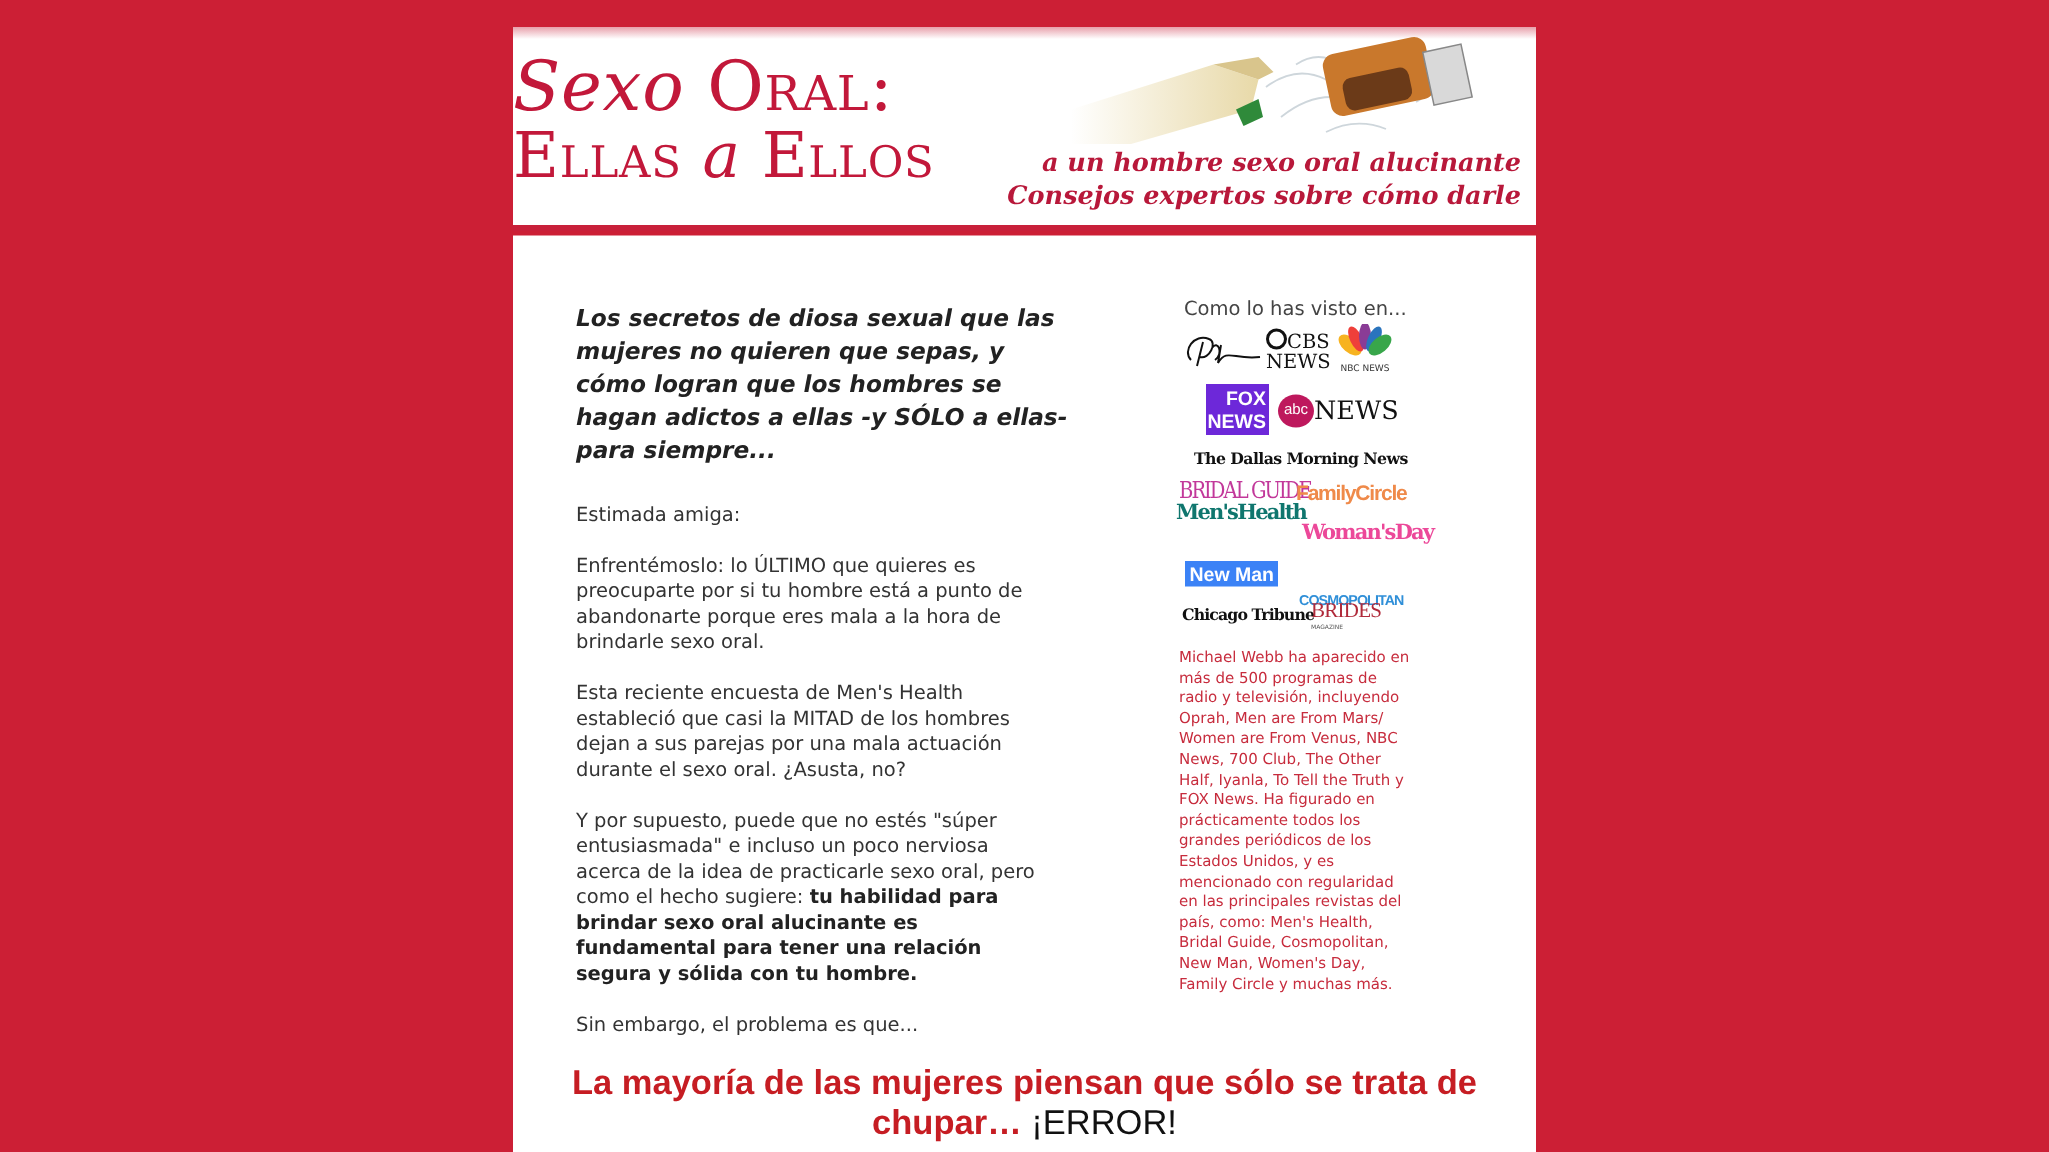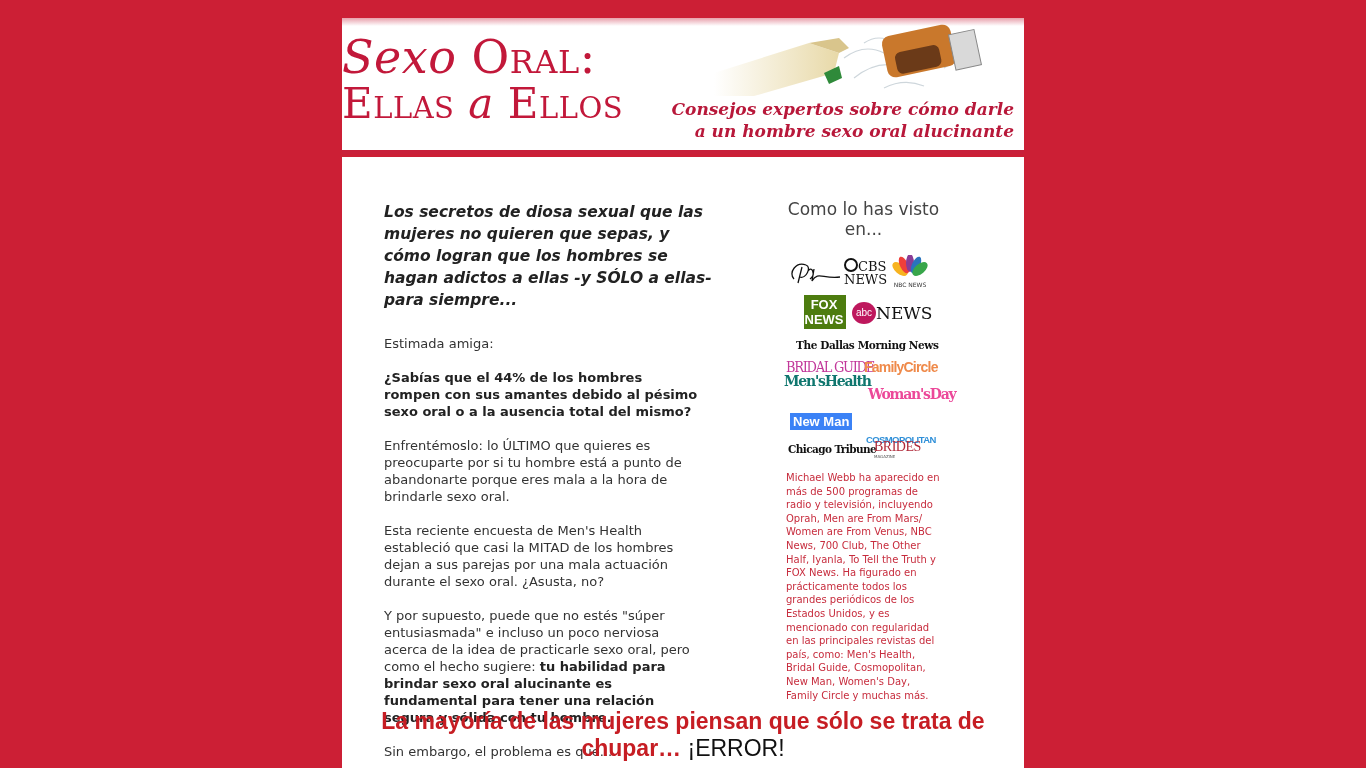--- a/index.html
+++ b/index.html
@@ -50,21 +50,21 @@
   .headline {
     font-style: italic; font-weight: bold; font-size: 15.5px; line-height: 22px; color: #222;
     margin: 0 0 24px 0;
   }
   .para { font-size: 13px; line-height: 17px; margin: 0 12px 17px 0; color: #333; }
   .para.bold { font-weight: bold; color: #222; }
   .para b { color: #222; }
   .right-col {
     position: absolute; left: 444px; top: 42px; width: 155px; text-align: center;
   }
-  .seen-label { font-size: 17px; color: #444; margin-bottom: 14px; }
+  .seen-label { font-size: 13px; color: #444; }
   .logos { position: relative; width: 160px; height: 210px; margin-left: -4px; }
   .logo { position: absolute; white-space: nowrap; }
   .bio {
     text-align: left; font-size: 10px; line-height: 13.6px; color: #c72c3d; margin-top: 8px; width: 155px;
   }
   .bottom-headline {
     position: absolute; left: 20px; top: 551px; width: 642px; text-align: center;
     font-family: "Liberation Sans", sans-serif; font-weight: bold; font-size: 23px; line-height: 27px; color: #c61d23;
   }
   .bottom-headline .error { font-weight: normal; color: #111; }
@@ -103,33 +103,32 @@
           <path d="M140 60 q25 -20 50 -10"></path>
           <path d="M150 25 q15 -10 30 0"></path>
           <path d="M170 70 q20 -10 40 -2"></path>
           <path d="M230 50 q15 -10 30 -5"></path>
         </g>
         <rect x="170" y="12" width="70" height="42" rx="8" fill="#c9782c" transform="rotate(-12 205 33)"></rect>
         <rect x="180" y="30" width="45" height="22" rx="6" fill="#6b3a18" transform="rotate(-12 205 33)"></rect>
         <rect x="238" y="14" width="26" height="36" fill="#d9d9d9" stroke="#888" stroke-width="1" transform="rotate(-12 250 32)"></rect>
       </svg>
       <div class="tagline">
+        <div>a un hombre sexo oral alucinante</div>
         <div>Consejos expertos sobre cómo darle</div>
-        <div>a un hombre sexo oral alucinante</div>
       </div>
     </div>
     <div class="banner-line"></div>
   </div>
 
   <div class="content">
 
     <div class="left-col">
       <p class="headline">Los secretos de diosa sexual que las mujeres no quieren que sepas, y cómo logran que los hombres se hagan adictos a ellas -y SÓLO a ellas- para siempre...</p>
       <p class="para">Estimada amiga:</p>
-      <p class="para bold">¿Sabías que el 44% de los hombres rompen con sus amantes debido al pésimo sexo oral o a la ausencia total del mismo?</p>
       <p class="para">Enfrentémoslo: lo ÚLTIMO que quieres es preocuparte por si tu hombre está a punto de abandonarte porque eres mala a la hora de brindarle sexo oral.</p>
       <p class="para">Esta reciente encuesta de Men's Health estableció que casi la MITAD de los hombres dejan a sus parejas por una mala actuación durante el sexo oral. ¿Asusta, no?</p>
       <p class="para"><span>Y por supuesto, puede que no estés "súper entusiasmada" e incluso un poco nerviosa acerca de la idea de practicarle sexo oral, pero como el hecho sugiere: </span><b>tu habilidad para brindar sexo oral alucinante es fundamental para tener una relación segura y sólida con tu hombre.</b></p>
       <p class="para">Sin embargo, el problema es que...</p>
     </div>
 
     <div class="right-col">
       <div class="seen-label">Como lo has visto en...</div>
 
       <div class="logos">
@@ -147,21 +146,21 @@
           <svg width="40" height="22" viewBox="0 0 40 22">
             <ellipse cx="10" cy="14" rx="5" ry="9" fill="#f7b320" transform="rotate(-50 10 14)"></ellipse>
             <ellipse cx="14" cy="10" rx="4" ry="9" fill="#ef3f3a" transform="rotate(-25 14 10)"></ellipse>
             <ellipse cx="20" cy="8" rx="4" ry="9" fill="#8a3c96"></ellipse>
             <ellipse cx="26" cy="10" rx="4" ry="9" fill="#2a74bd" transform="rotate(25 26 10)"></ellipse>
             <ellipse cx="30" cy="14" rx="5" ry="9" fill="#38a64a" transform="rotate(50 30 14)"></ellipse>
           </svg>
           <div style="font-size:6px;color:#333;line-height:7px;">NBC NEWS</div>
         </div>
 
-        <div class="logo" style="left:22px; top:42px; width:42px; height:34px; background:#4d7c0f; color:#fff; font-family:'Liberation Sans',sans-serif; font-weight:bold; font-size:13px; line-height:15px; padding-right:2px; box-sizing:border-box;">
+        <div class="logo" style="left:22px; top:42px; width:42px; height:34px; background:#6d28d9; color:#fff; font-family:'Liberation Sans',sans-serif; font-weight:bold; font-size:13px; line-height:15px; text-align:right; padding-right:2px; box-sizing:border-box;">
           <div style="margin-top:2px;">FOX</div>
           <div>NEWS</div>
         </div>
         <div class="logo" style="left:70px; top:49px; font-family:'DejaVu Serif',serif; font-size:17px; color:#111; line-height:22px;">
           <span style="display:inline-block;width:24px;height:22px;border-radius:50%;background:#be185d;color:#fff;font-family:'Liberation Sans',sans-serif;font-size:10px;text-align:center;line-height:22px;vertical-align:top;">abc</span><span>NEWS</span>
         </div>
 
         <div class="logo" style="left:14px; top:86px; font-family:'DejaVu Serif',serif; font-weight:bold; font-size:10.5px; color:#111; letter-spacing:-0.4px;">The Dallas Morning News</div>
 
         <div class="logo" style="left:4px; top:106px; font-family:'DejaVu Serif',serif; font-size:13px; color:#c2389a; letter-spacing:-1.3px; transform:scaleY(1.2);">BRIDAL GUIDE</div>

